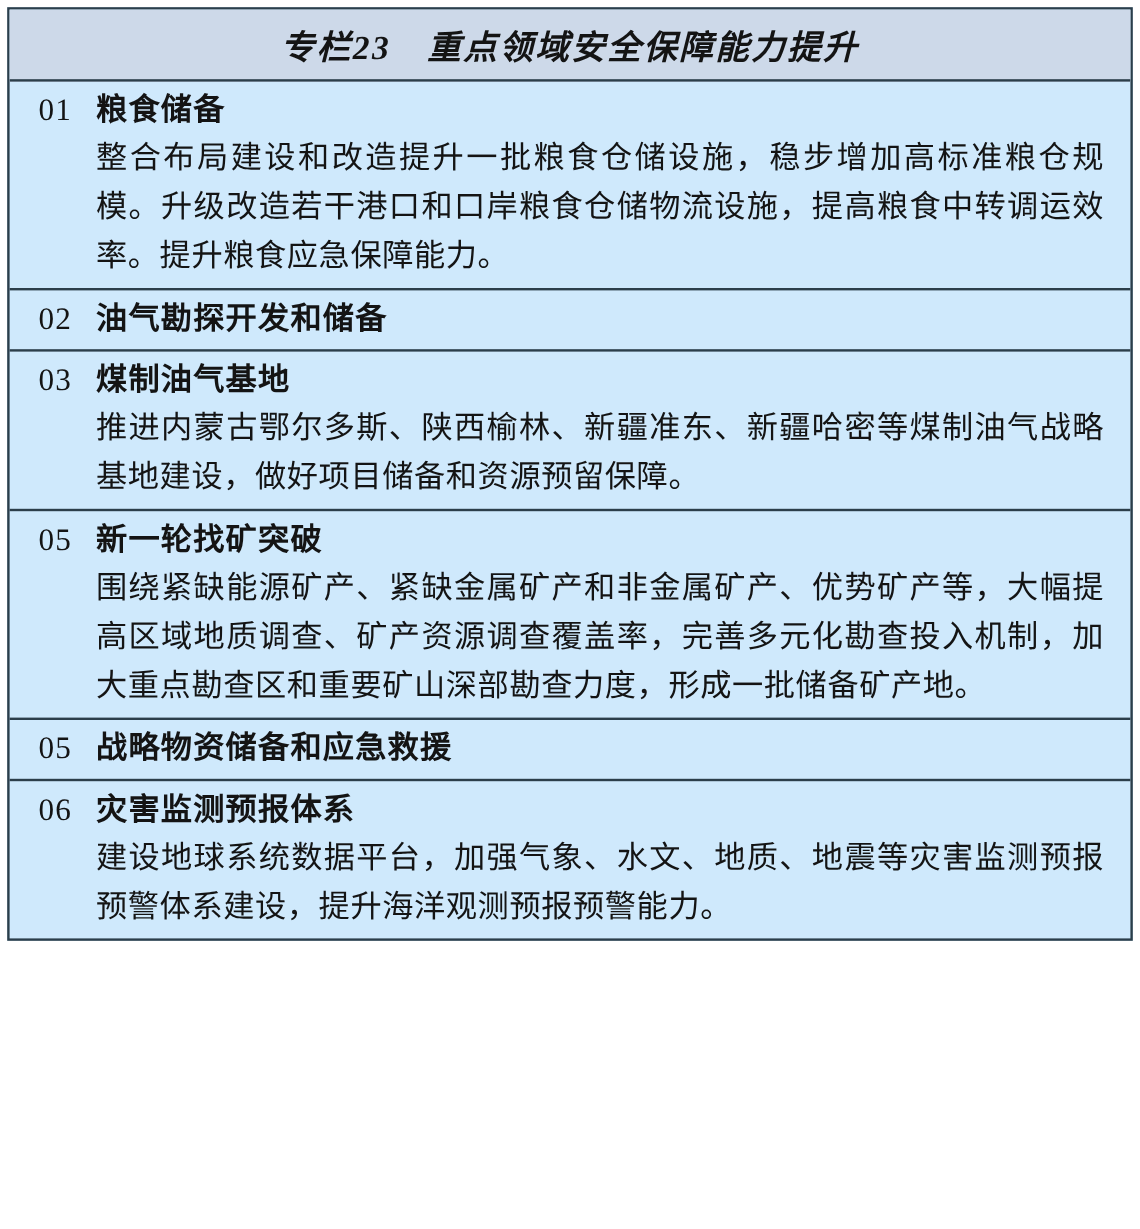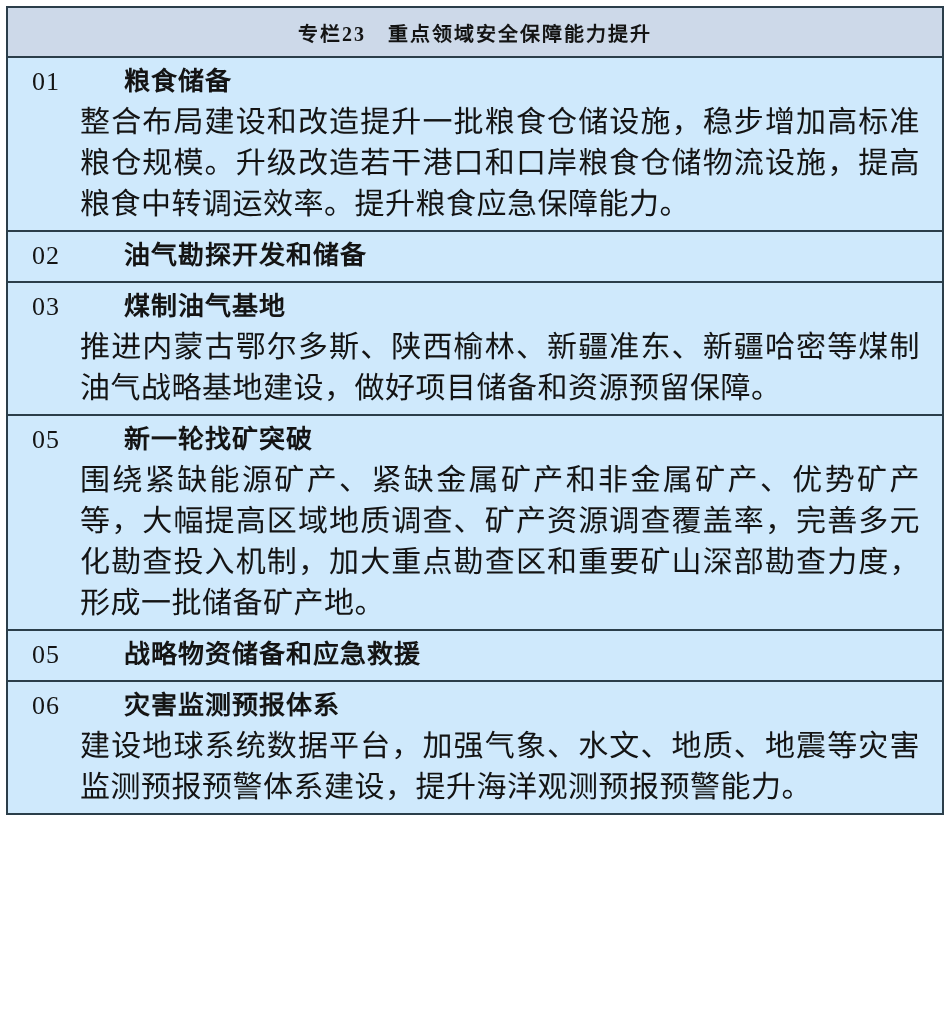--- a/index.html
+++ b/index.html
@@ -15,26 +15,27 @@
     background:#ffffff;
     font-family:"Liberation Serif","DejaVu Serif",serif;
     color:var(--text);
   }
   .panel{
     margin:6px;
     border:2px solid var(--border);
     background:var(--body-bg);
   }
   .panel-header{
-    height:50px;
+    height:60px;
     background:var(--header-bg);
     border-bottom:2px solid var(--border);
     display:flex;align-items:center;justify-content:center;
-    font-size:20px;font-weight:bold;
+    font-size:28px;font-weight:bold;
     letter-spacing:2px;
+    font-style:italic;
   }
   .section{
     padding:5px 22px 6px 24px;
   }
   .section + .section{
     border-top:2px solid var(--border);
   }
   .title-row{
     font-size:26px;
     line-height:38px;
@@ -42,25 +43,24 @@
   }
   .num{
     display:inline-block;
     width:48px;
     font-weight:normal;
     letter-spacing:1px;
   }
   .sec-title{
     font-weight:bold;
     letter-spacing:1px;
-    margin-left:44px;
   }
   .sec-body{
     margin:0 0 0 48px;
-    font-size:30px;
+    font-size:26px;
     line-height:41px;
     text-align:justify;
     text-align-last:left;
     letter-spacing:0.5px;
   }
 </style>
 </head>
 <body>
 
 <div class="panel">

